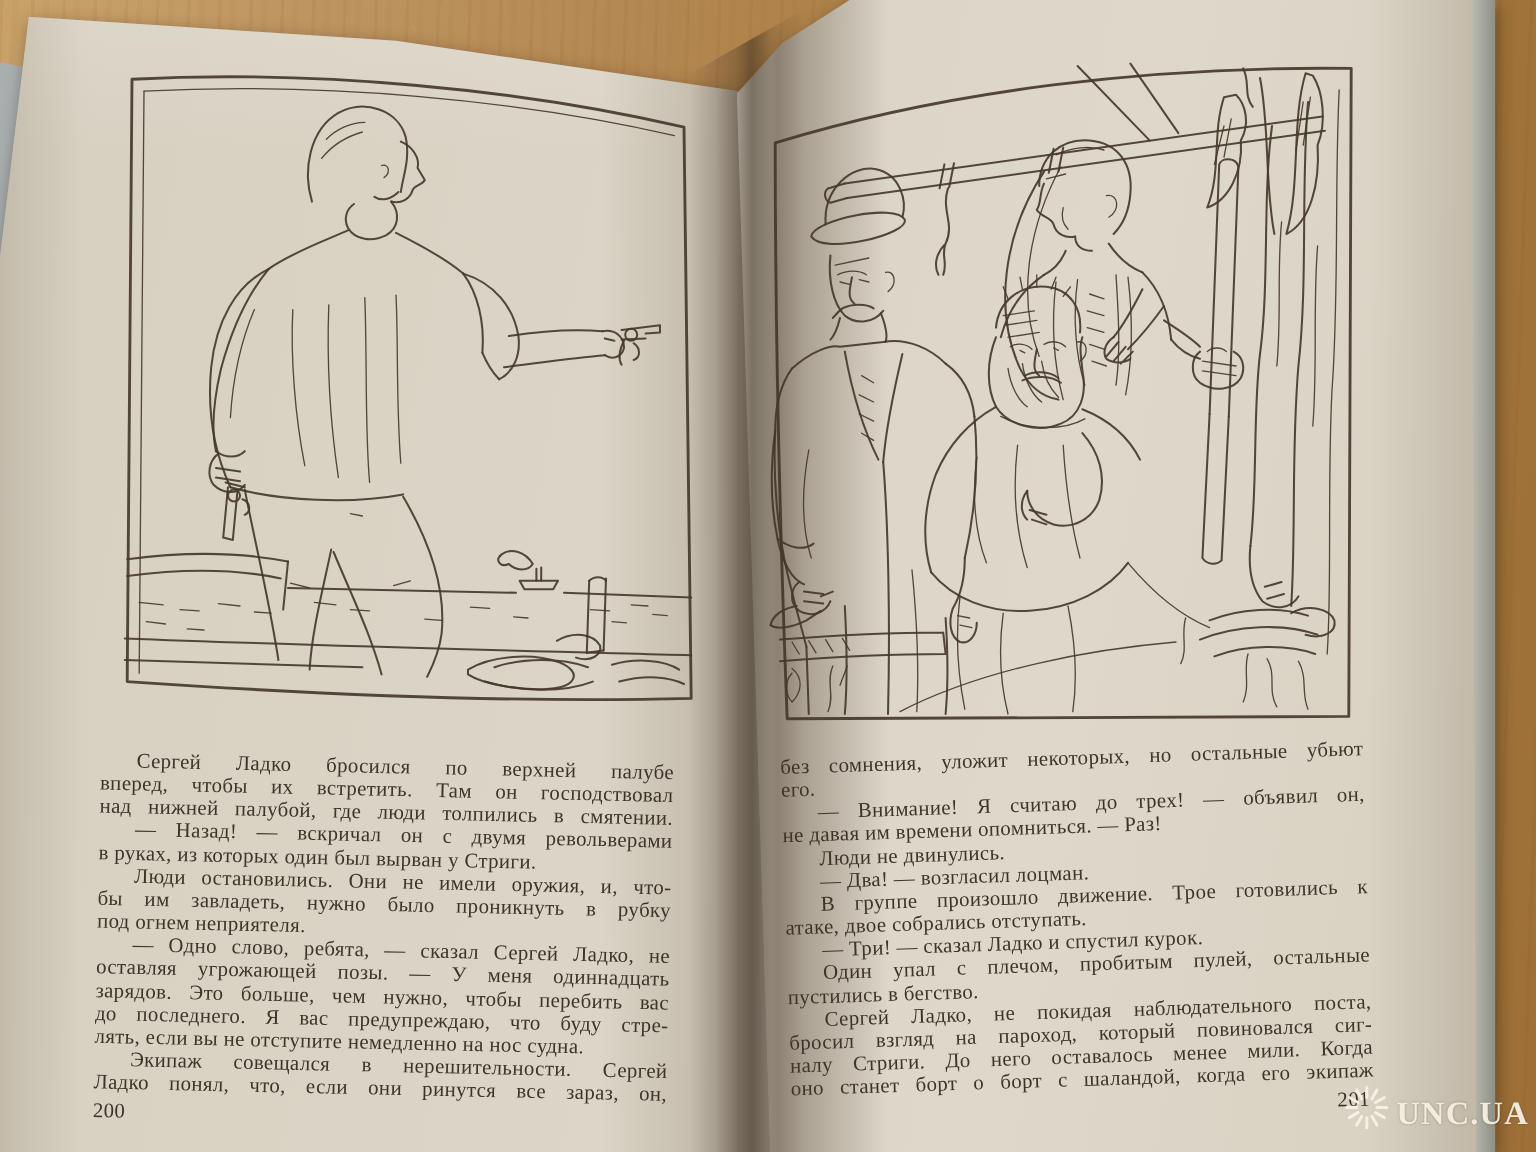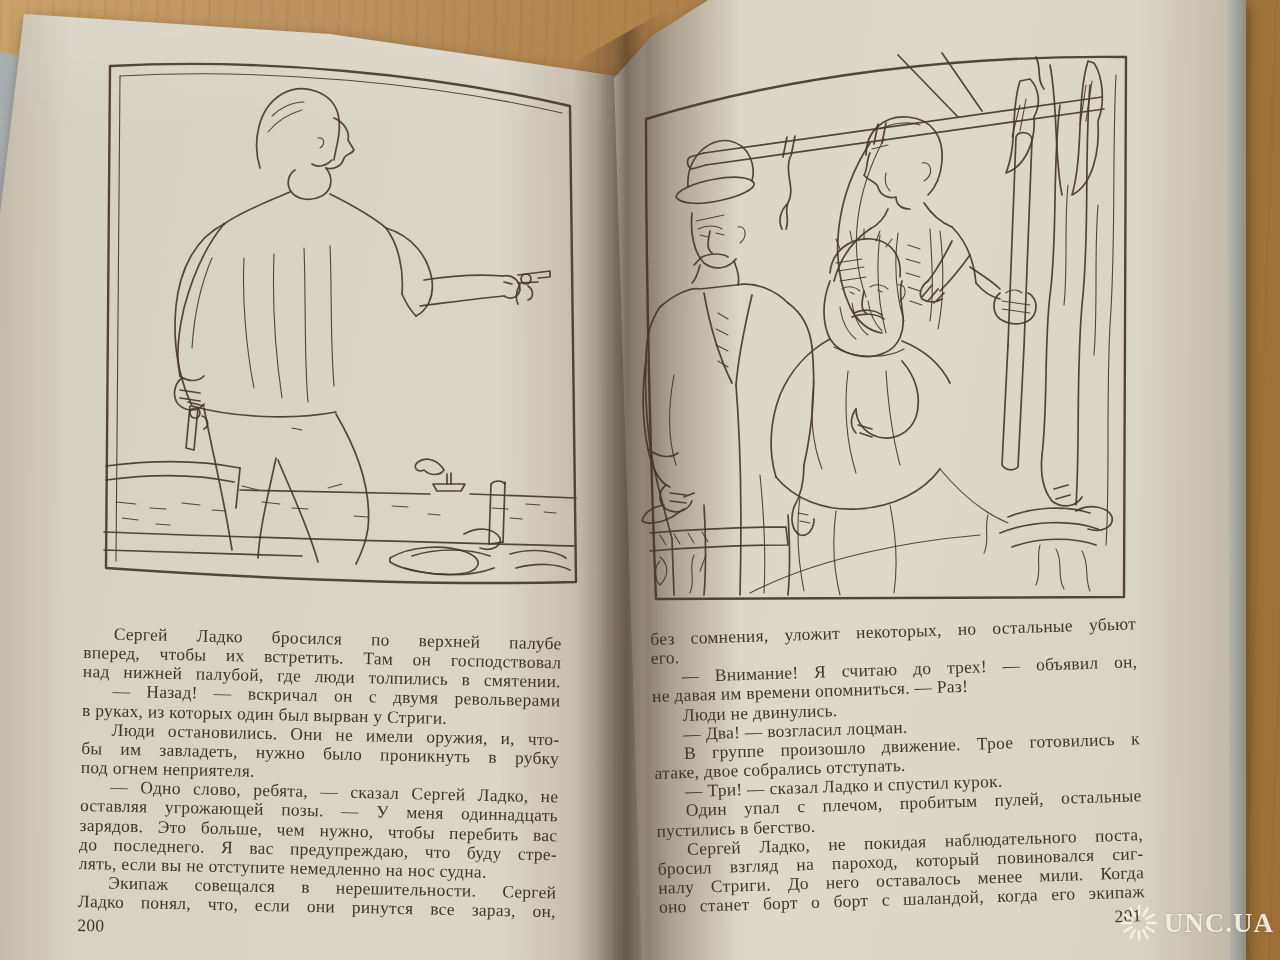--- a/index.html
+++ b/index.html
@@ -48,21 +48,21 @@
   .textcol{position:absolute;font-size:17.4px;line-height:19.15px;color:#3d342a;
     letter-spacing:.3px;}
   #ltext{left:84px;top:624px;width:478px;transform:rotate(1.25deg);transform-origin:0 0;}
   #rtext{left:650px;top:630px;width:486px;transform:rotate(-1.85deg);transform-origin:0 0;}
   .ln{text-align:justify;text-align-last:justify;white-space:normal;}
   .ln.left{text-align:left;text-align-last:auto;}
   .ind{padding-left:30px;}
   .pg{margin-top:5px;text-align:left;text-align-last:auto;}
   #rtext .pg{text-align:right;padding-right:4px;}
   
-  .watermark{position:absolute;right:6px;bottom:16px;display:flex;align-items:center;
+  .watermark{position:absolute;right:6px;bottom:16px;display:flex;align-items:flex-end;
     gap:4px;color:rgba(247,241,228,.95);text-shadow:0 0 2px rgba(60,40,20,.35);}
   .wm-text{font-size:27px;font-weight:bold;letter-spacing:1px;}
   .wm-icon line{stroke:rgba(247,241,228,.95);stroke-width:2.4;stroke-linecap:round;}
 </style>
 </head>
 <body>
 
 <div class="scene">
   <div class="wood"></div>
   <div class="table-strip"></div>

